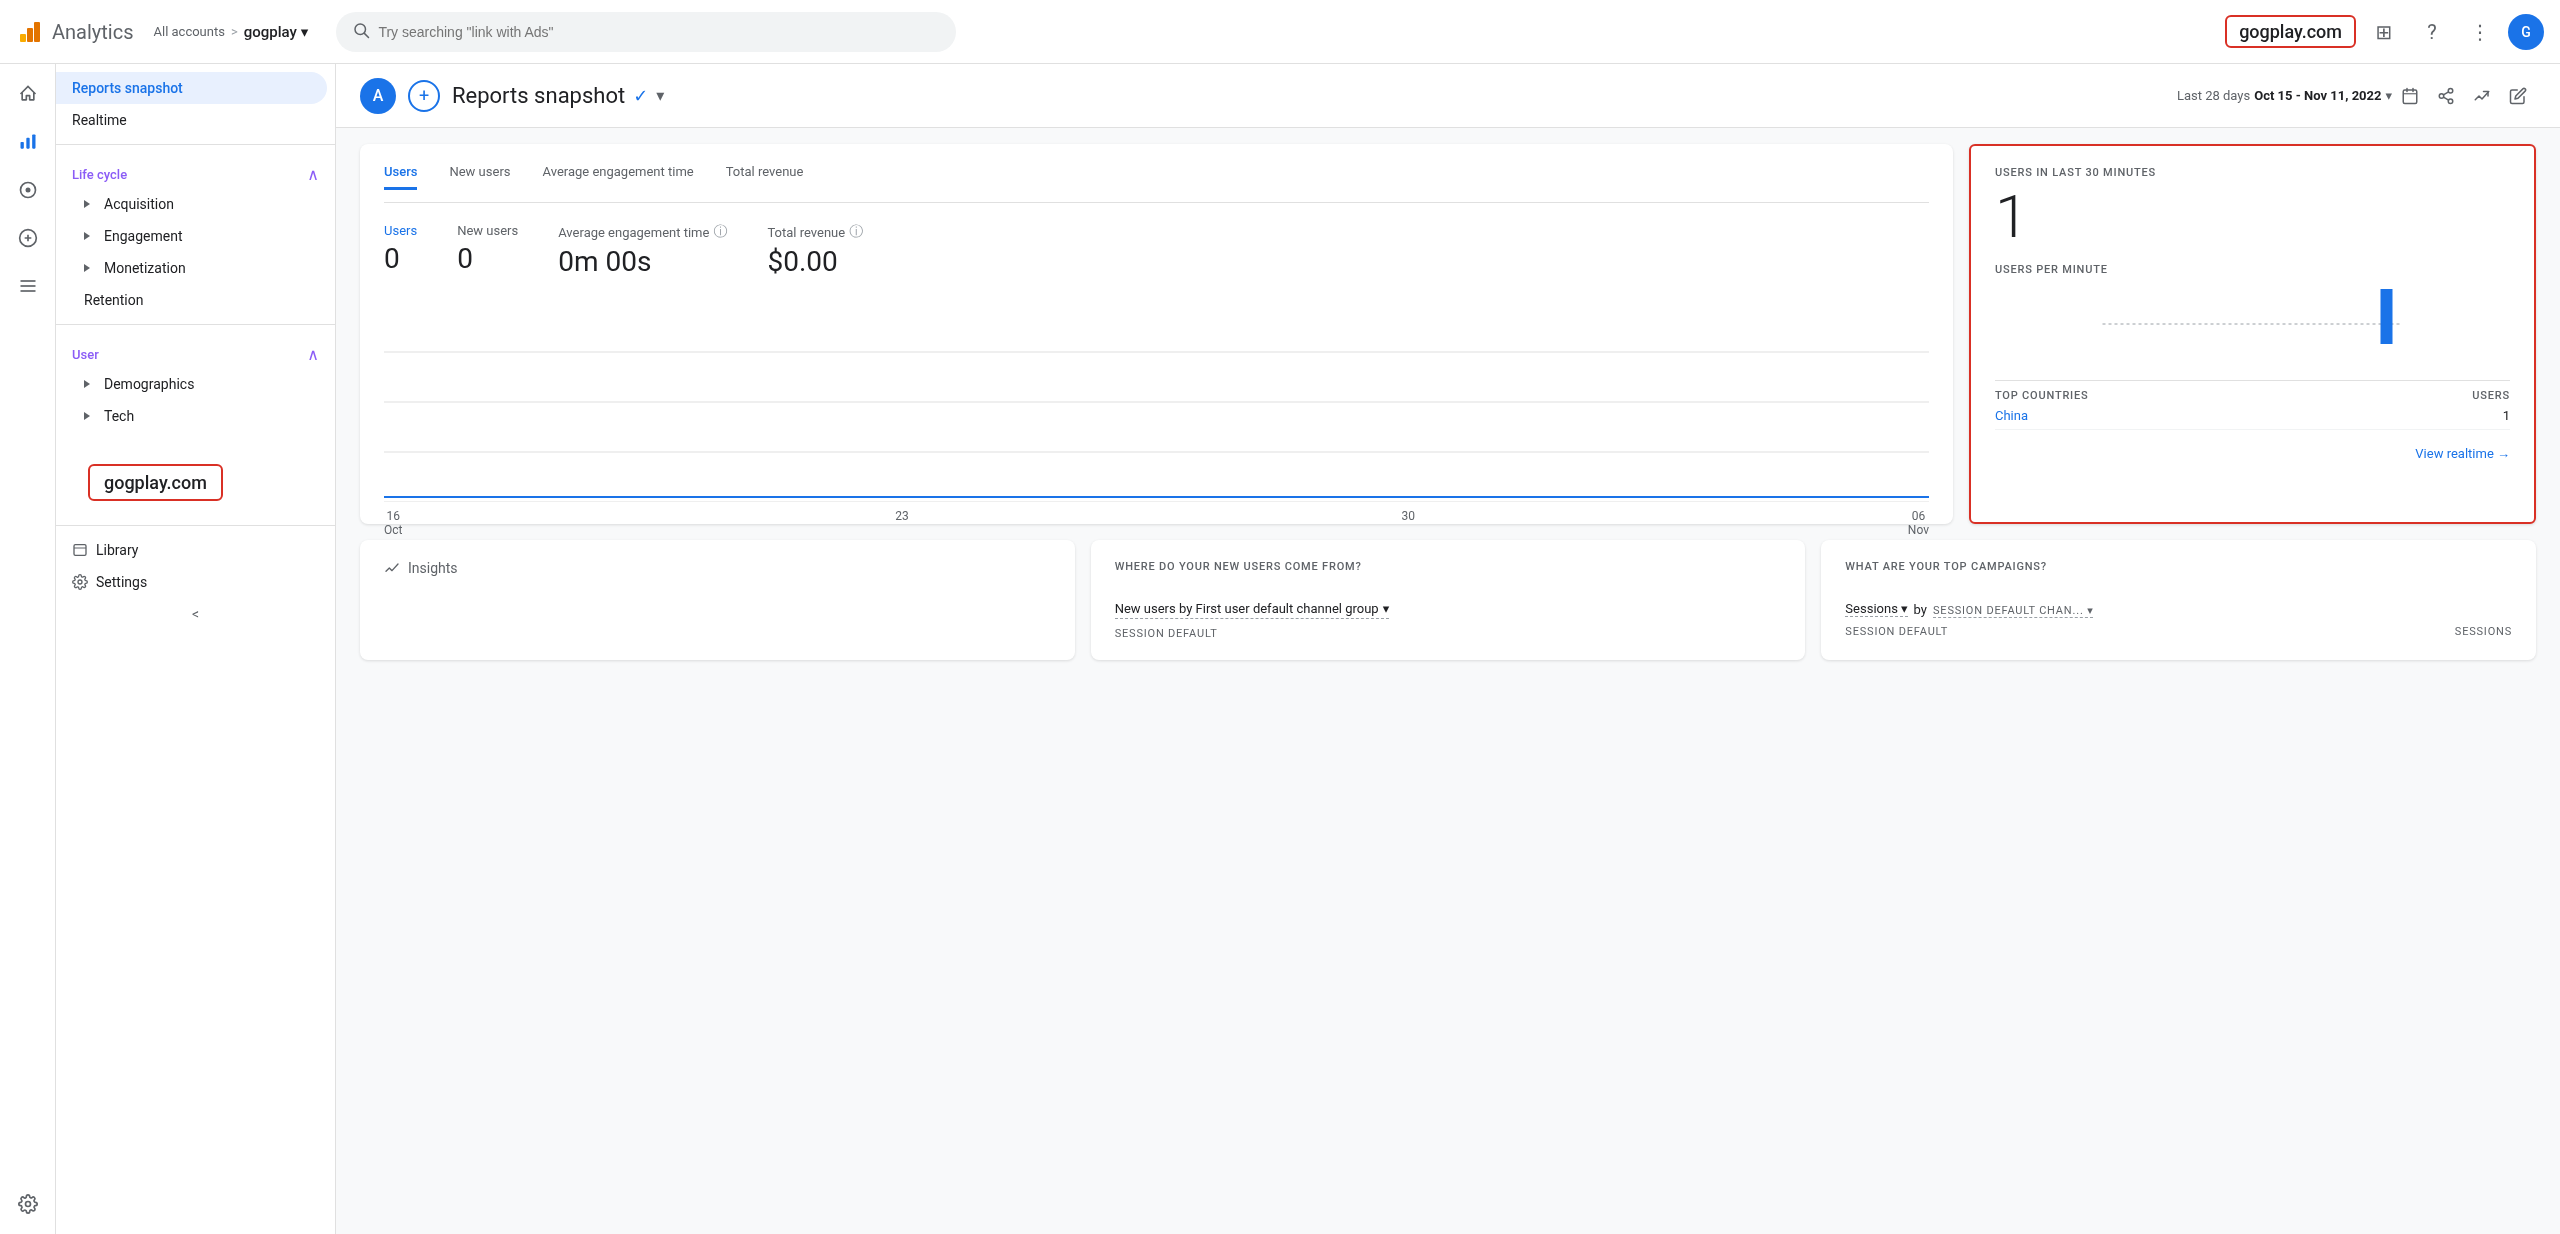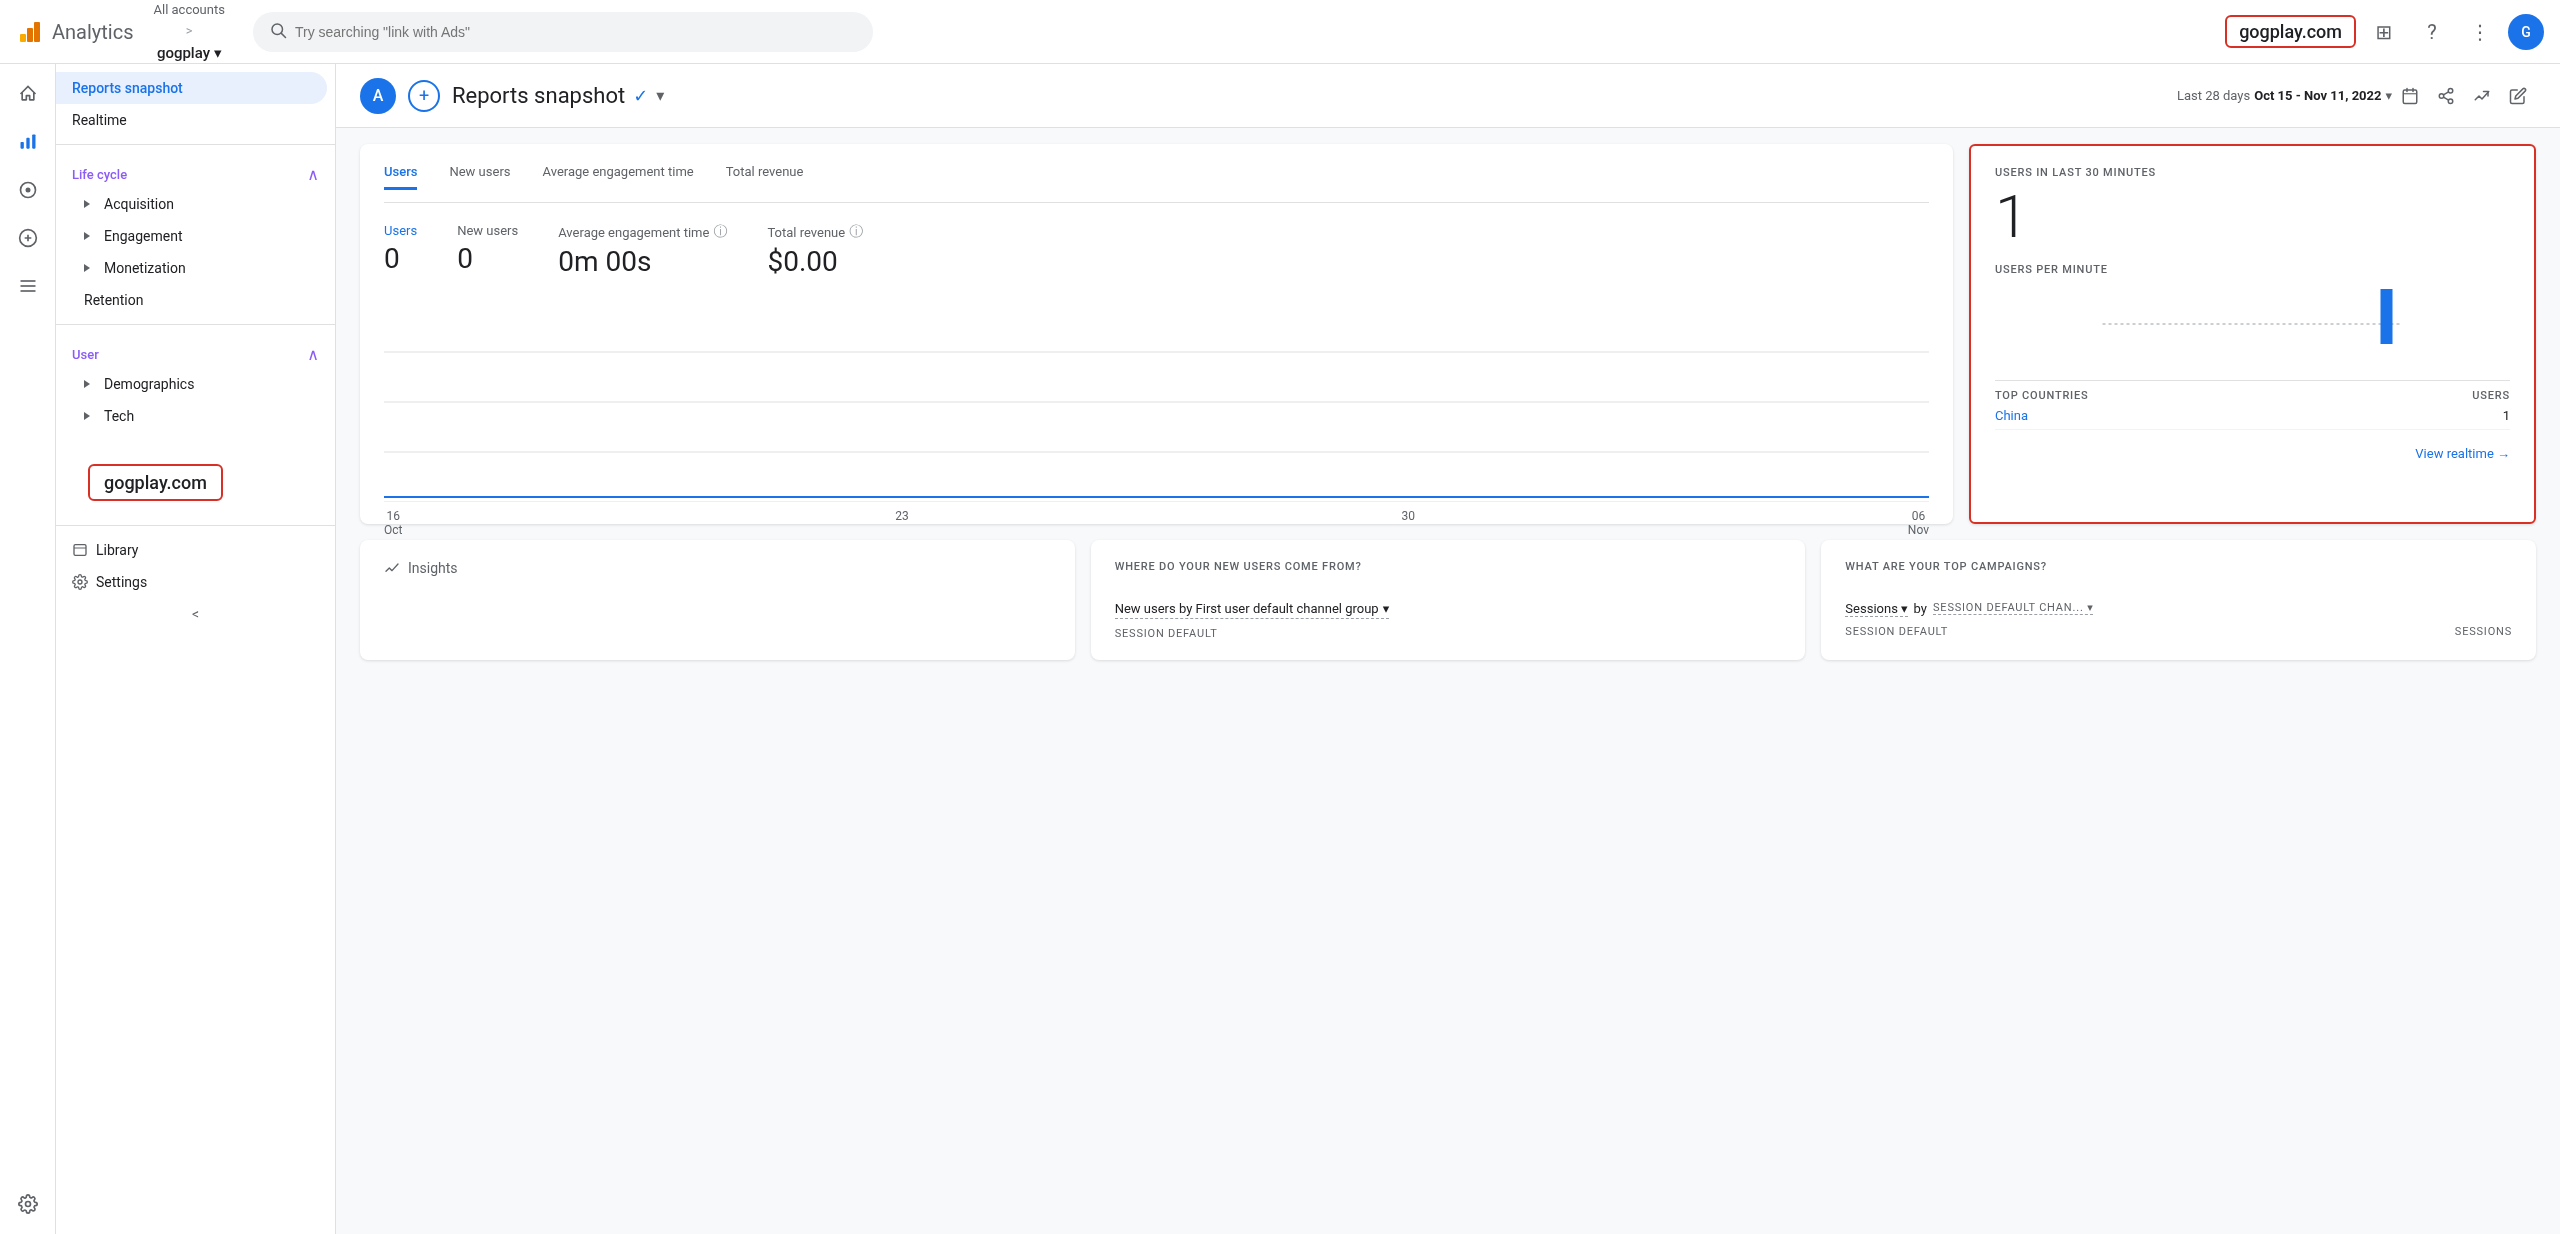--- a/index.html
+++ b/index.html
@@ -6,21 +6,21 @@
     body { font-family: 'Google Sans', Roboto, Arial, sans-serif; background: #f8f9fa; color: #202124; font-size: 14px; display: flex; flex-direction: column; height: 100vh; overflow: hidden; }
 
     
     .top-nav {
       display: flex; align-items: center; background: #fff; border-bottom: 1px solid #e0e0e0;
       height: 64px; padding: 0 16px; gap: 12px; flex-shrink: 0; position: relative; z-index: 10;
     }
     .top-nav-logo { display: flex; align-items: center; gap: 8px; }
     .logo-icon { width: 28px; height: 28px; }
     .app-name { font-size: 20px; color: #5f6368; font-weight: 400; }
-    .account-breadcrumb { display: flex; align-items: center; gap: 6px; font-size: 13px; color: #5f6368; margin-left: 8px; flex-direction: column; }
+    .account-breadcrumb { display: flex; align-items: center; gap: 6px; font-size: 13px; color: #5f6368; margin-left: 8px; }
     .account-breadcrumb .separator { color: #9aa0a6; }
     .account-name { font-size: 15px; color: #202124; font-weight: 500; cursor: pointer; display: flex; align-items: center; gap: 4px; }
     .search-bar {
       flex: 1; max-width: 620px; margin: 0 16px;
       display: flex; align-items: center; background: #f1f3f4; border-radius: 24px;
       padding: 0 16px; height: 40px; gap: 8px;
     }
     .search-bar input { border: none; background: transparent; outline: none; font-size: 14px; color: #202124; width: 100%; }
     .search-icon-wrap { color: #5f6368; }
     .top-nav-right { margin-left: auto; display: flex; align-items: center; gap: 8px; }
@@ -124,21 +124,21 @@
 
     
     .bottom-row { display: flex; gap: 16px; }
     .bottom-card {
       background: #fff; border-radius: 8px; box-shadow: 0 1px 3px rgba(0,0,0,0.12);
       flex: 1; padding: 20px 24px; min-height: 120px;
     }
     .bottom-card-title { font-size: 11px; letter-spacing: 0.8px; color: #5f6368; font-weight: 500; text-transform: uppercase; margin-bottom: 28px; }
     .bottom-card-dropdown { font-size: 13px; color: #202124; display: flex; align-items: center; gap: 4px; border-bottom: 1px dashed #9aa0a6; padding-bottom: 2px; cursor: pointer; width: fit-content; }
     .insights-label { display: flex; align-items: center; gap: 8px; font-size: 14px; color: #5f6368; }
-    .session-row { display: flex; align-items: flex-start; gap: 6px; font-size: 13px; }
+    .session-row { display: flex; align-items: flex-end; gap: 6px; font-size: 13px; }
     .session-row .dropdown { border-bottom: 1px dashed #9aa0a6; cursor: pointer; }
 
     
     .highlight-box { border: 2px solid #d93025; border-radius: 6px; }
 
     
     ::-webkit-scrollbar { width: 6px; }
     ::-webkit-scrollbar-track { background: transparent; }
     ::-webkit-scrollbar-thumb { background: #dadce0; border-radius: 3px; }
   </style>

